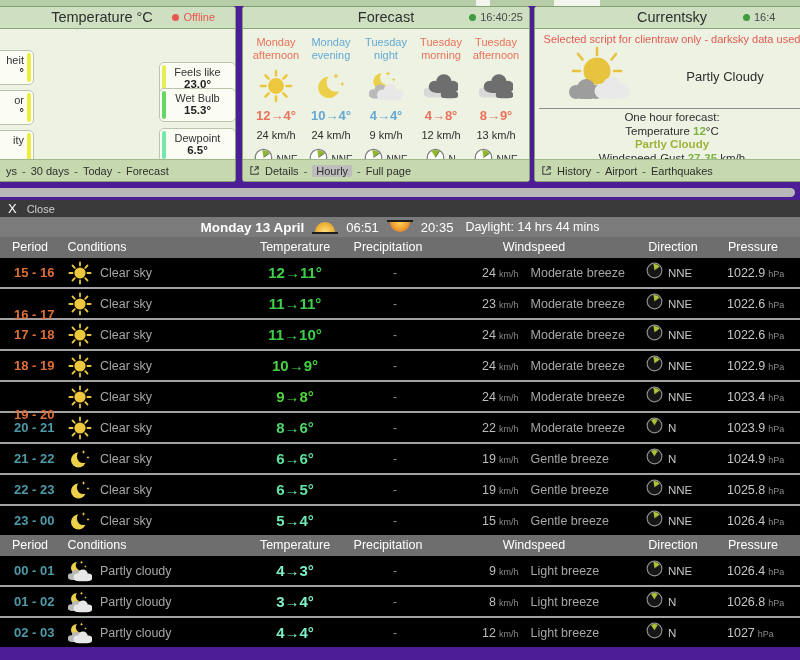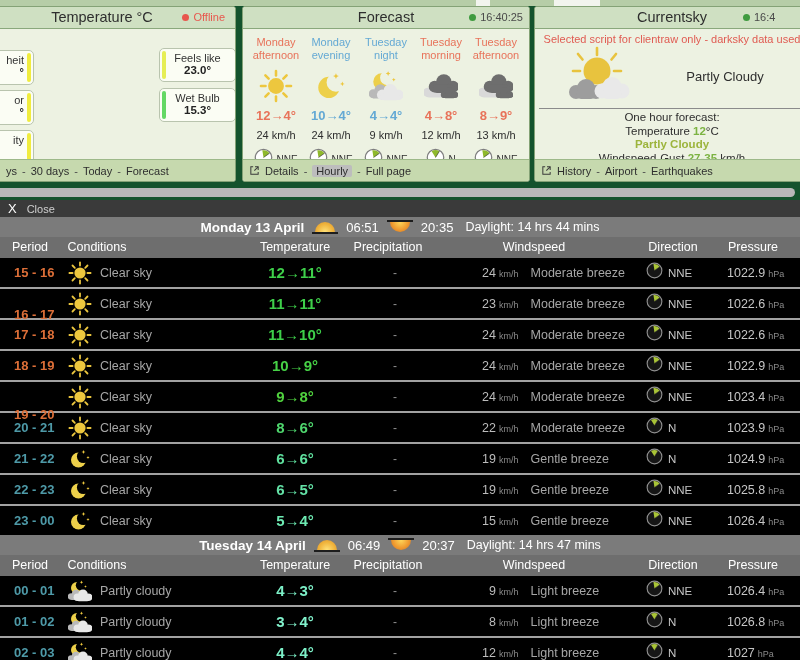--- a/index.html
+++ b/index.html
@@ -1,17 +1,17 @@
 <!DOCTYPE html>
 <html><head>
 <meta charset="utf-8">
 <style>
   html,body{margin:0;padding:0;}
   body{width:800px;height:660px;overflow:hidden;font-family:"Liberation Sans","DejaVu Sans",sans-serif;background:#f2f4ee;}
-  .screen{position:relative;width:800px;height:660px;overflow:hidden;background:#14532d;}
+  .screen{position:relative;width:800px;height:660px;overflow:hidden;background:#4c1d95;}
 
   
   .top-strip{position:absolute;left:0;top:0;width:800px;height:6px;background:#b6cda7;}
   .top-strip .gap{position:absolute;top:0;height:6px;background:#f2f4ee;}
 
   
   .panel{position:absolute;top:6px;height:176px;background:#edf2e2;border:1px solid #84a276;border-radius:3px;box-sizing:border-box;overflow:hidden;}
   .panel-header{position:relative;height:21px;line-height:21px;background:#cfe0c2;border-bottom:1px solid #8aa87c;text-align:center;font-size:14.5px;color:#2e2e2e;}
   .panel-footer{position:absolute;left:0;right:0;bottom:0;height:22px;background:#c6d9ae;border-top:1px solid #9db989;display:flex;align-items:center;font-size:11px;color:#2e2e2e;padding:0 6px;box-sizing:border-box;gap:5px;}
   .panel-footer .sep{color:#4a4a4a;}
@@ -107,21 +107,21 @@
 <div class="screen">
 
   <div class="top-strip">
     <span class="gap" style="left:476px;width:14px;"></span>
     <span class="gap" style="left:554px;width:46px;"></span>
   </div>
 
   <section class="panel" id="panel-temp">
     <div class="panel-header">
       <span>Temperature °C</span>
-      <span class="hstatus" style="right:10px;color:#e8574d;">
+      <span class="hstatus" style="right:20px;color:#e8574d;">
         <span class="dot red"></span>
         <span>Offline</span>
       </span>
     </div>
 
     <div class="clip-box" style="top:43px;">
       <div class="lbl">heit</div>
       <div class="val">°</div>
       <span class="ybar"></span>
     </div>
@@ -130,29 +130,34 @@
       <div class="val">°</div>
       <span class="ybar"></span>
     </div>
     <div class="clip-box" style="top:123px;">
       <div class="lbl">ity</div>
       <div class="val"></div>
       <span class="ybar"></span>
     </div>
 
 
-    <div class="stat-box" style="top:41px;">
+    <div class="stat-box" style="top:55px;">
       <span class="bar" style="background: rgb(230, 238, 85);"></span>
       <div class="lbl">Feels like</div>
       <div class="val">23.0°</div>
     </div>
     <div class="stat-box" style="top:81px;">
       <span class="bar" style="background: rgb(100, 216, 100);"></span>
       <div class="lbl">Wet Bulb</div>
       <div class="val">15.3°</div>
+    </div>
+    <div class="stat-box" style="top:121px;">
+      <span class="bar" style="background: rgb(116, 232, 168);"></span>
+      <div class="lbl">Dewpoint</div>
+      <div class="val">6.5°</div>
     </div>
 
     <div class="panel-footer" style="padding-left:37px;">
       <span class="flink">ys</span>
       <span class="sep">-</span>
       <span class="flink">30 days</span>
       <span class="sep">-</span>
       <span class="flink">Today</span>
       <span class="sep">-</span>
       <span class="flink">Forecast</span>
@@ -751,32 +756,20 @@
             </span>
     <span class="c-press">
               <b class="pv">1026.4</b>
               <i class="pu">hPa</i>
             </span>
   </div>
 </div>
   </div>
 
   <div class="section">
-    <div class="date-bar">
-      <span class="d-date">Tuesday 14 April</span>
-      <span class="sunrise-ic">
-            <span class="half"></span>
-          </span>
-      <span class="d-time">06:49</span>
-      <span class="sunset-ic">
-            <span class="half"></span>
-          </span>
-      <span class="d-time">20:37</span>
-      <span class="d-daylight">Daylight: 14 hrs 47 mins</span>
-    </div>
     <div class="col-bar">
           <span class="col-h" style="left: 30px;">Period</span>
           <span class="col-h" style="left: 97px;">Conditions</span>
           <span class="col-h" style="left: 295px;">Temperature</span>
           <span class="col-h" style="left: 388px;">Precipitation</span>
           <span class="col-h" style="left: 534px;">Windspeed</span>
           <span class="col-h" style="left: 673px;">Direction</span>
           <span class="col-h" style="left: 753px;">Pressure</span>
         </div>
     <div class="rows">

